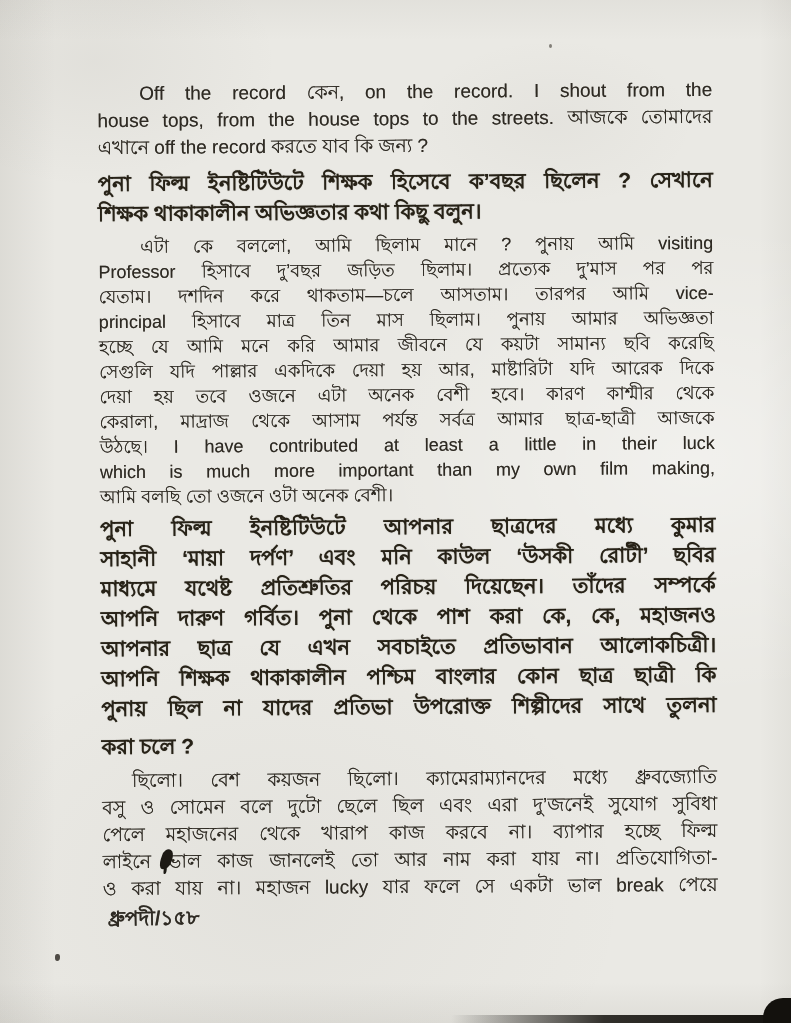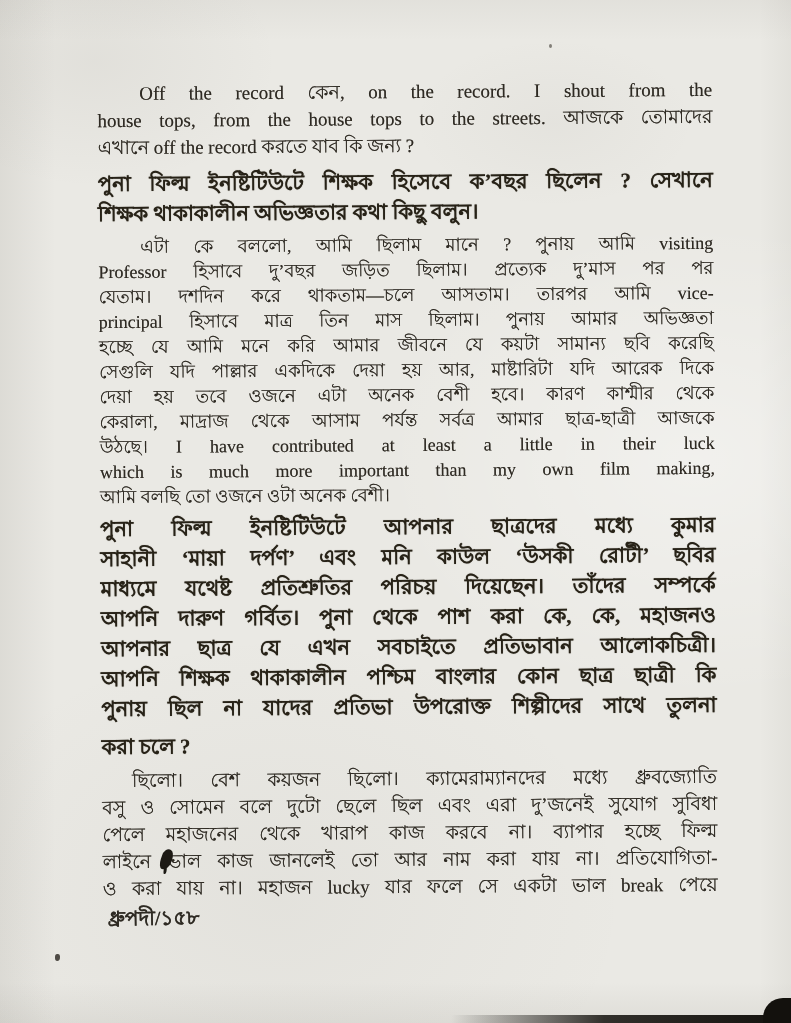--- a/index.html
+++ b/index.html
@@ -11,21 +11,21 @@
     margin: 0 auto;
     overflow: hidden;
     background-color: #eae9e4;
     background-image:
       radial-gradient(ellipse 260px 180px at 12% 6%, rgba(110,105,95,0.07), transparent 70%),
       radial-gradient(ellipse 420px 320px at 88% 45%, rgba(255,255,255,0.35), transparent 75%),
       radial-gradient(ellipse 500px 380px at 35% 88%, rgba(120,115,105,0.06), transparent 70%),
       radial-gradient(ellipse 200px 120px at 70% 12%, rgba(125,120,110,0.05), transparent 70%),
       linear-gradient(90deg, rgba(100,95,85,0.10) 0%, rgba(0,0,0,0) 7%, rgba(0,0,0,0) 96%, rgba(100,95,85,0.06) 100%),
       linear-gradient(180deg, rgba(100,95,85,0.06) 0%, rgba(0,0,0,0) 4%, rgba(0,0,0,0) 96%, rgba(80,75,65,0.08) 100%);
-    font-family: Liberation Serif, serif;
+    font-family: Liberation Sans, sans-serif;
     color: #2e2a23;
   }
 
   .text-column {
     position: absolute;
     left: 100px;
     top: 78px;
     width: 615px;
     transform: rotate(-0.4deg);
     transform-origin: 50% 50%;

